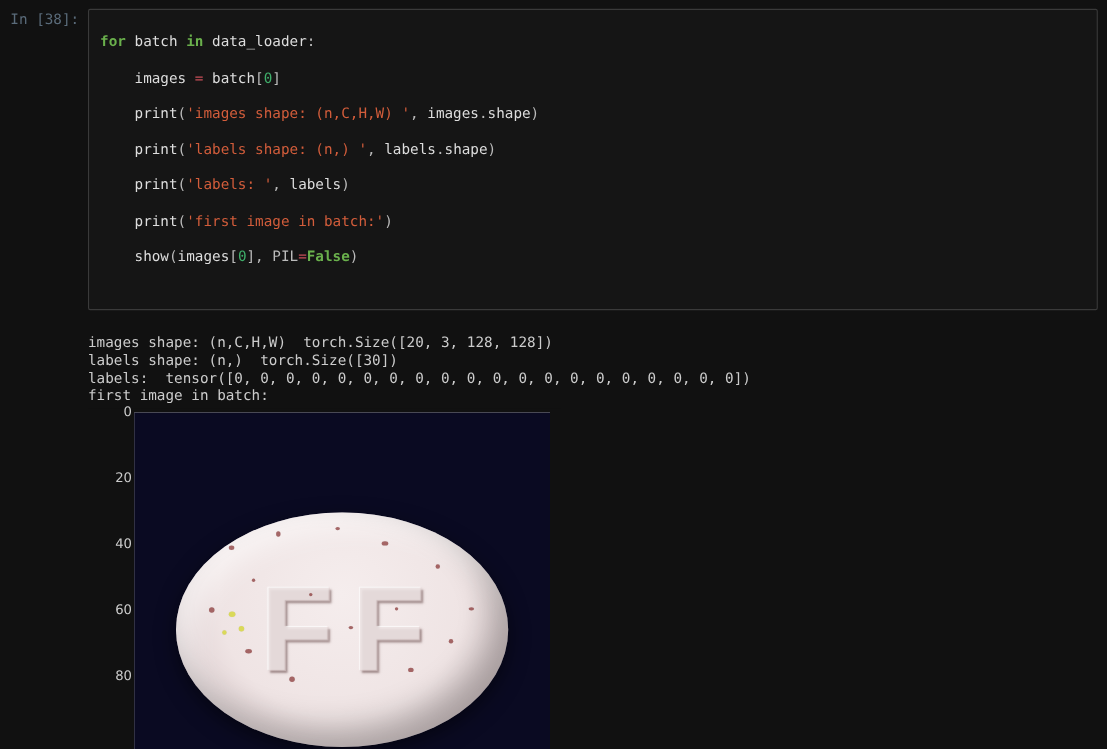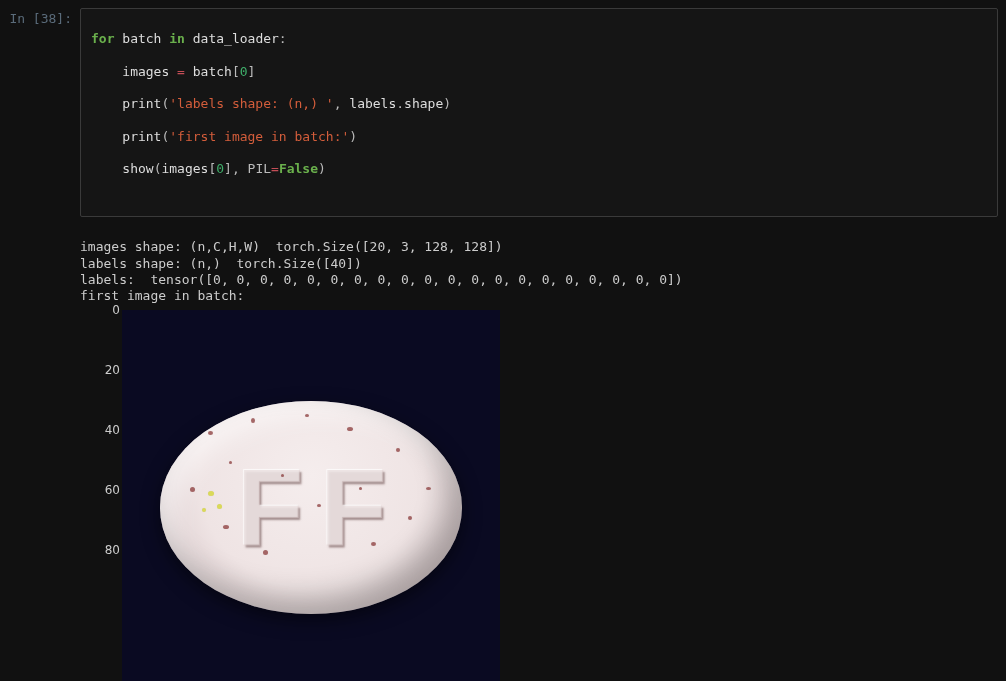--- a/index.html
+++ b/index.html
@@ -124,29 +124,31 @@
   .ytick { right: calc(100% - 40px); transform: translateY(-50%); text-align: right; width: 32px; }
 </style>
 </head>
 <body>
 
 <div class="cell">
   <div class="prompt">In [38]:</div>
   <div class="code-block">
 <div class="code-line"><span class="tok-kw">for</span><span class="tok-nm"> batch </span><span class="tok-kw">in</span><span class="tok-nm"> data_loader</span><span class="tok-pn">:</span></div>
 <div class="code-line"><span class="tok-nm">    images </span><span class="tok-eq">=</span><span class="tok-nm"> batch</span><span class="tok-pn">[</span><span class="tok-num">0</span><span class="tok-pn">]</span></div>
+<div class="code-line"><span class="tok-nm">    print</span><span class="tok-pn">(</span><span class="tok-str">'images shape: (n,C,H,W) '</span><span class="tok-pn">, </span><span class="tok-nm">images</span><span class="tok-pn">.</span><span class="tok-nm">shape</span><span class="tok-pn">)</span></div>
 <div class="code-line"><span class="tok-nm">    print</span><span class="tok-pn">(</span><span class="tok-str">'labels shape: (n,) '</span><span class="tok-pn">, </span><span class="tok-nm">labels</span><span class="tok-pn">.</span><span class="tok-nm">shape</span><span class="tok-pn">)</span></div>
+<div class="code-line"><span class="tok-nm">    print</span><span class="tok-pn">(</span><span class="tok-str">'labels: '</span><span class="tok-pn">, </span><span class="tok-nm">labels</span><span class="tok-pn">)</span></div>
 <div class="code-line"><span class="tok-nm">    print</span><span class="tok-pn">(</span><span class="tok-str">'first image in batch:'</span><span class="tok-pn">)</span></div>
 <div class="code-line"><span class="tok-nm">    show</span><span class="tok-pn">(</span><span class="tok-nm">images</span><span class="tok-pn">[</span><span class="tok-num">0</span><span class="tok-pn">]</span><span class="tok-pn">, </span><span class="tok-kwarg">PIL</span><span class="tok-eq">=</span><span class="tok-bool">False</span><span class="tok-pn">)</span></div>
   </div>
 </div>
 
 <div class="output-area">
 <span>images shape: (n,C,H,W)  torch.Size([20, 3, 128, 128])</span>
-<span>labels shape: (n,)  torch.Size([40])</span>
+<span>labels shape: (n,)  torch.Size([30])</span>
 <span>labels:  tensor([0, 0, 0, 0, 0, 0, 0, 0, 0, 0, 0, 0, 0, 0, 0, 0, 0, 0, 0, 0])</span>
 <span>first image in batch:</span>
 <div class="plot-wrap">
   <div class="plot-axes">
     <div class="plot-image">
       <div class="pill">
         <div class="ff">
           <span>F</span>
           <span>F</span>
         </div>

